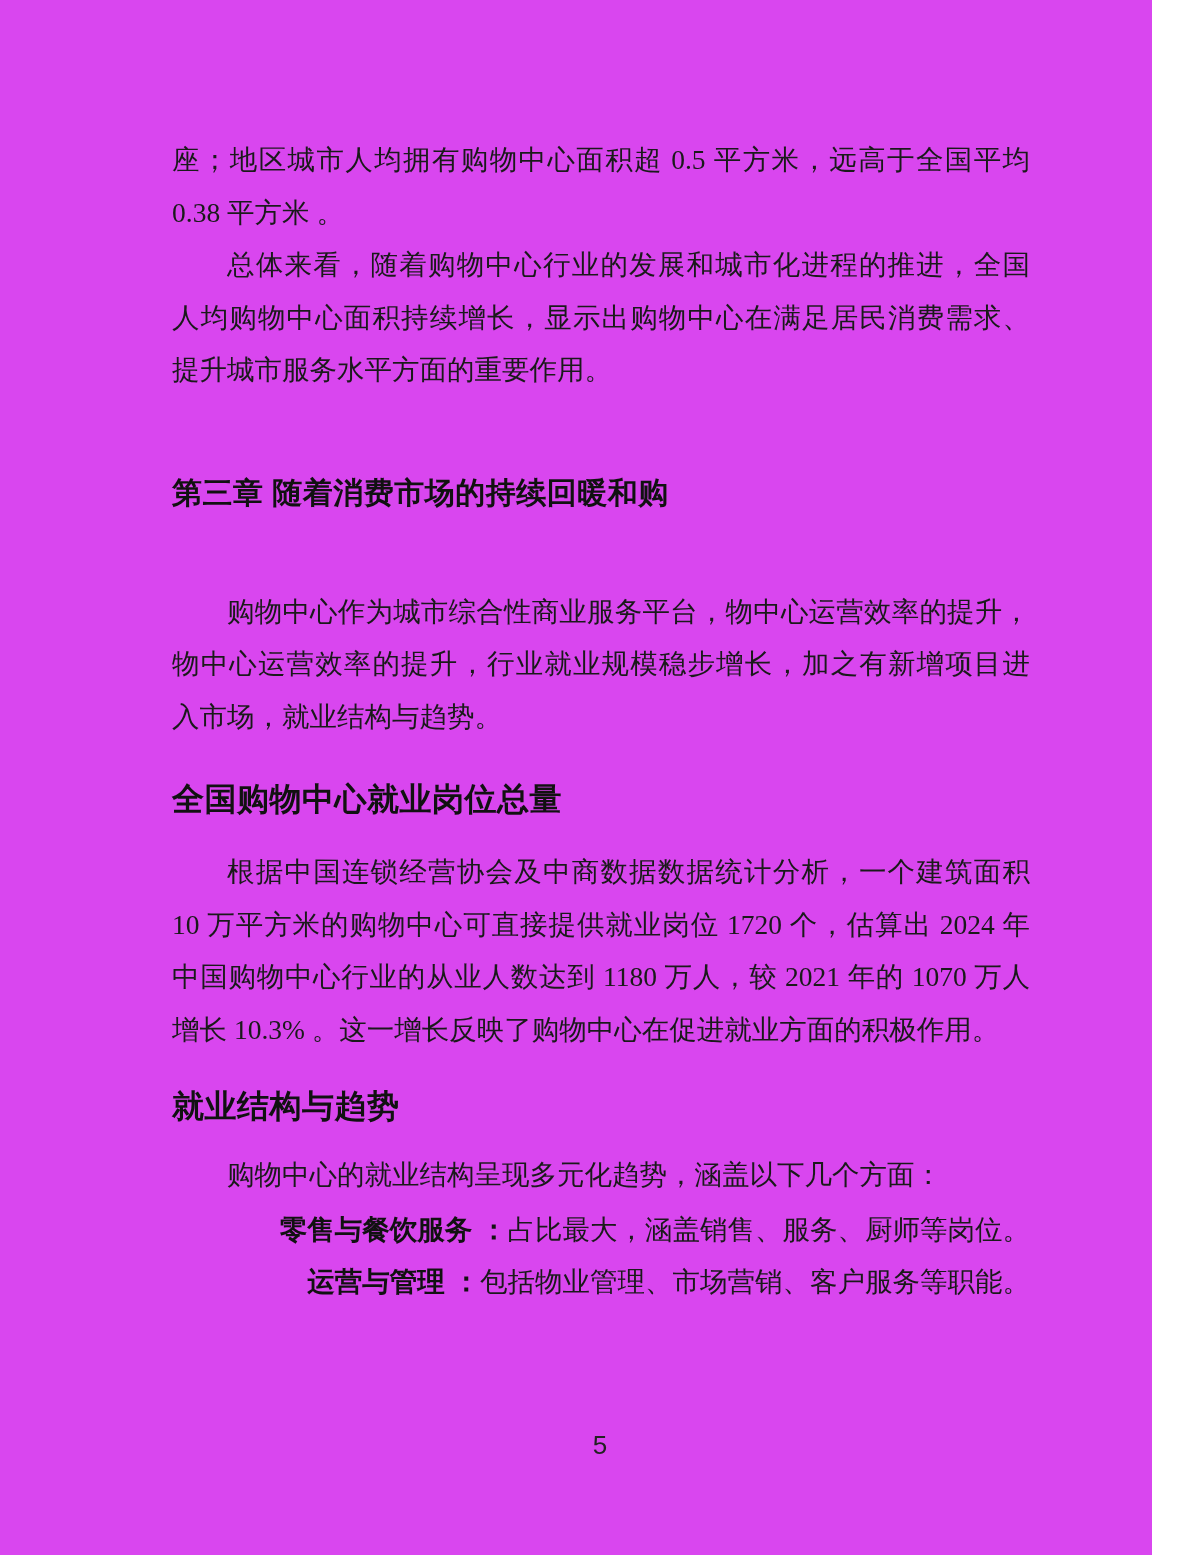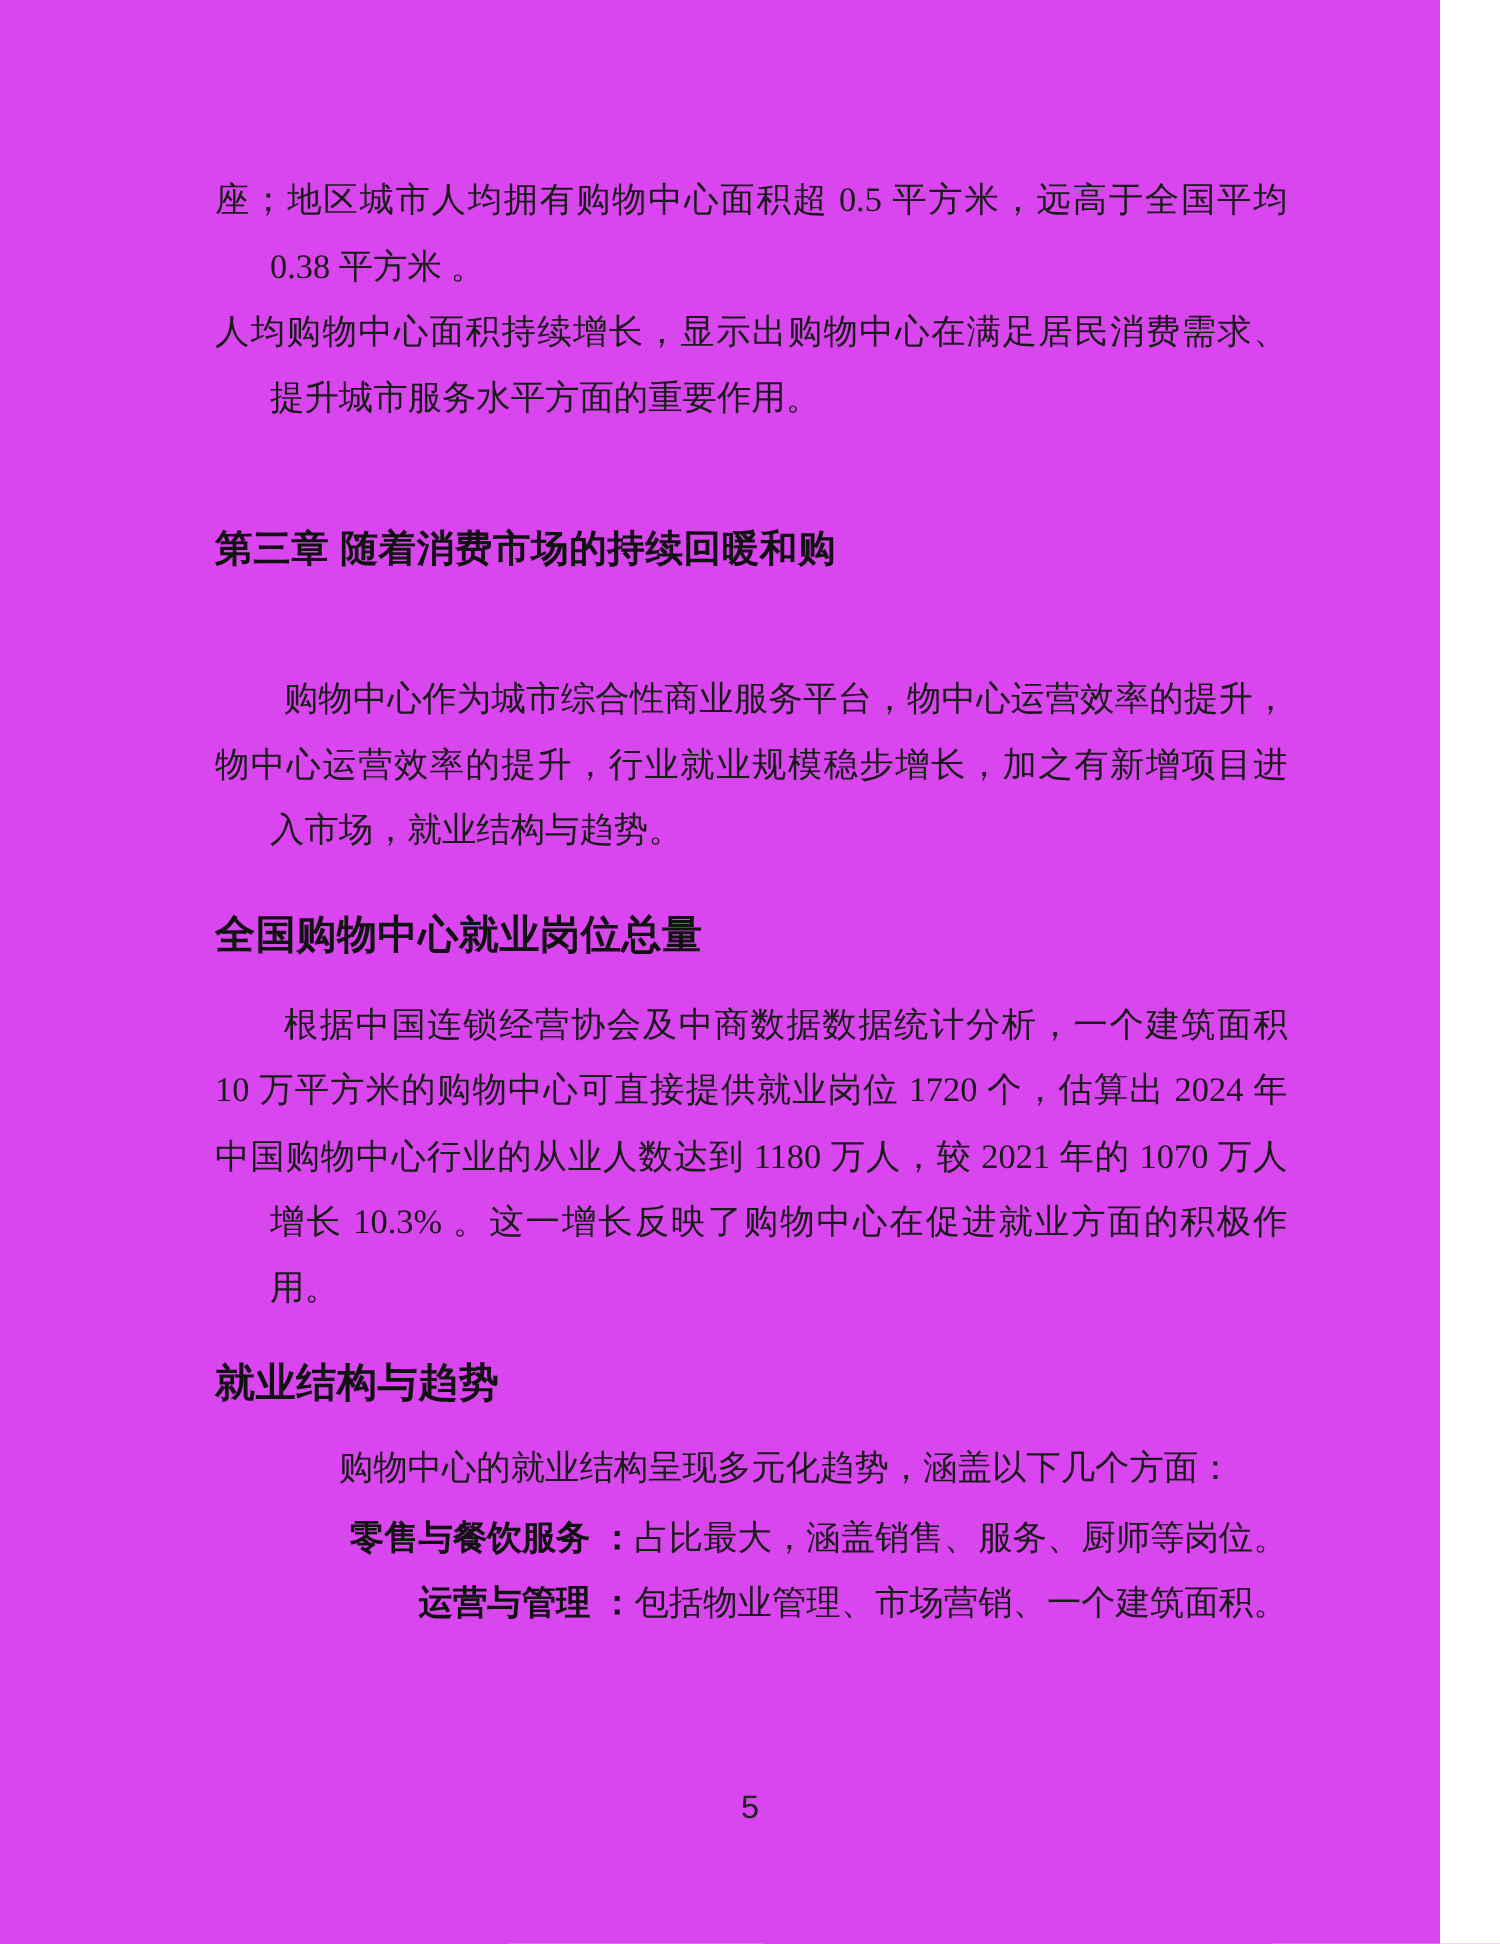--- a/index.html
+++ b/index.html
@@ -24,21 +24,20 @@
     line-height: 52.5px;
     color: #1a1a1a;
     margin: 0;
   }
   .line {
     text-align: justify;
     text-align-last: justify;
   }
   .line.last {
     text-align-last: left;
-    margin-left: 44px;
   }
   .line.indent {
     text-indent: 55px;
   }
   .chapter-heading {
     font-family: "Liberation Sans", sans-serif;
     font-weight: 700;
     font-size: 30px;
     line-height: 46px;
     color: #111111;
@@ -89,20 +88,21 @@
 
 <div class="page">
   <div class="content">
 
     <div class="body-para">
       <div class="line">座；地区城市人均拥有购物中心面积超 0.5 平方米，远高于全国平均</div>
       <div class="line last">0.38 平方米 。</div>
     </div>
 
     <div class="body-para">
+      <div class="line indent">总体来看，随着购物中心行业的发展和城市化进程的推进，全国</div>
       <div class="line">人均购物中心面积持续增长，显示出购物中心在满足居民消费需求、</div>
       <div class="line last">提升城市服务水平方面的重要作用。</div>
     </div>
 
     <h1 class="chapter-heading">第三章 随着消费市场的持续回暖和购</h1>
 
     <div class="body-para mt-p3">
       <div class="line indent">购物中心作为城市综合性商业服务平台，物中心运营效率的提升，</div>
       <div class="line">物中心运营效率的提升，行业就业规模稳步增长，加之有新增项目进</div>
       <div class="line last">入市场，就业结构与趋势。</div>
@@ -121,19 +121,19 @@
 
     <div class="body-para mt-p5">
       <div class="line indent last">购物中心的就业结构呈现多元化趋势，涵盖以下几个方面：</div>
     </div>
 
     <div class="bullet-line mt-b1">
       <span class="bullet-term">零售与餐饮服务 ：</span><span>占比最大，涵盖销售、服务、厨师等岗位。</span>
     </div>
 
     <div class="bullet-line">
-      <span class="bullet-term">运营与管理 ：</span><span>包括物业管理、市场营销、一个建筑面积。</span>
+      <span class="bullet-term">运营与管理 ：</span><span>包括物业管理、市场营销、客户服务等职能。</span>
     </div>
 
   </div>
 
   <div class="footer">5</div>
 </div>
 
 </body></html>

